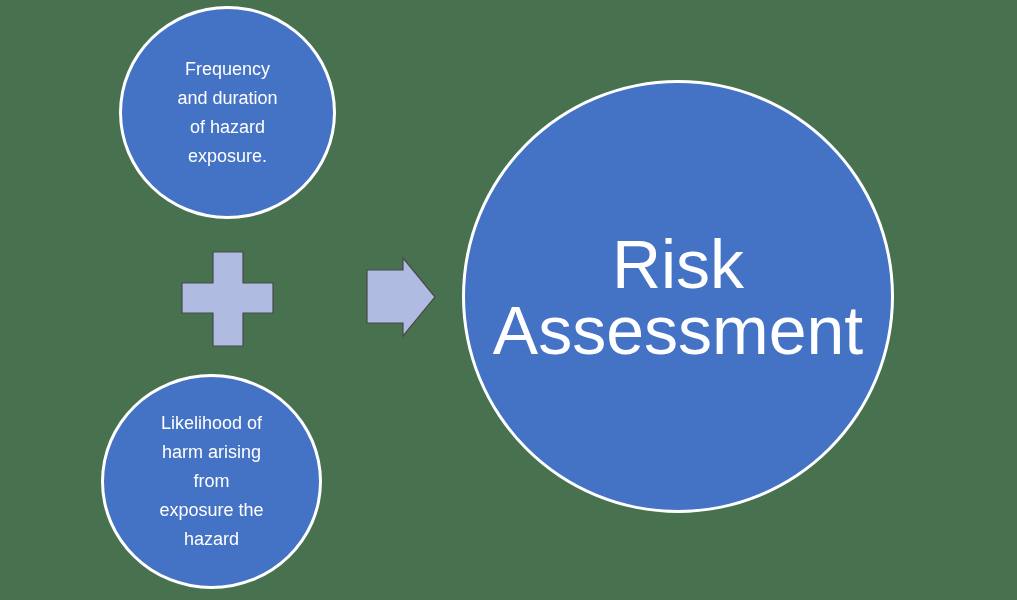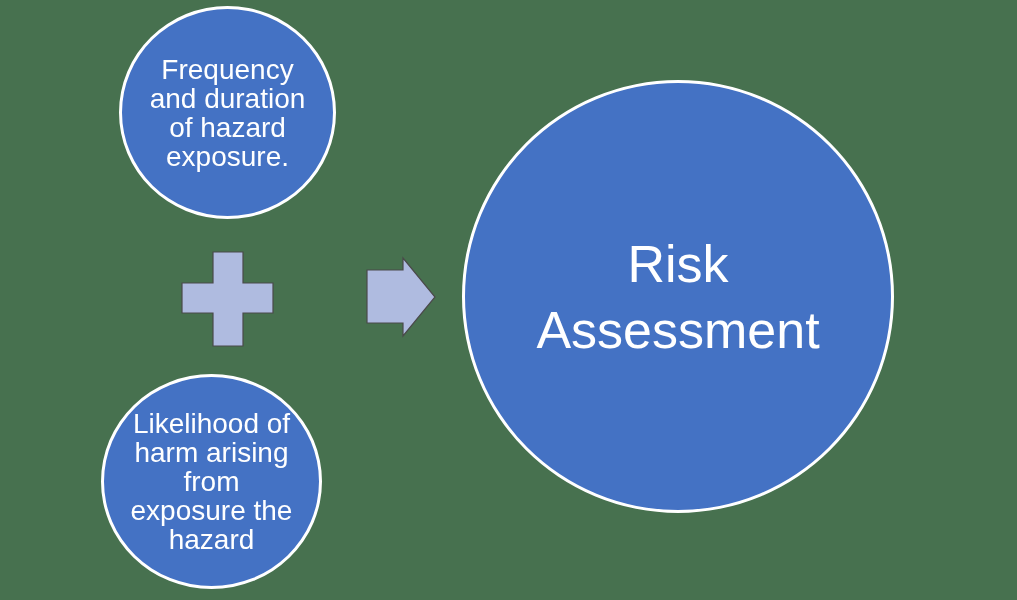--- a/index.html
+++ b/index.html
@@ -35,25 +35,25 @@
   .circle-frequency  { left: 119px; top: 6px;   width: 217px; height: 213px; }
   .circle-likelihood { left: 101px; top: 374px; width: 221px; height: 215px; }
   .circle-result     { left: 462px; top: 80px;  width: 432px; height: 433px; }
 
   .circle-text {
     color: var(--text-color, #FFFFFF);
     text-align: center;
     white-space: pre-line;
   }
   .small-text {
-    font-size: 28px;
+    font-size: 18px;
     line-height: 29px;
   }
   .big-text {
-    font-size: 52px;
+    font-size: 68px;
     line-height: 66px;
   }
 
   .connector-layer {
     position: absolute;
     left: 0; top: 0;
     width: 1017px;
     height: 600px;
     pointer-events: none;
   }

